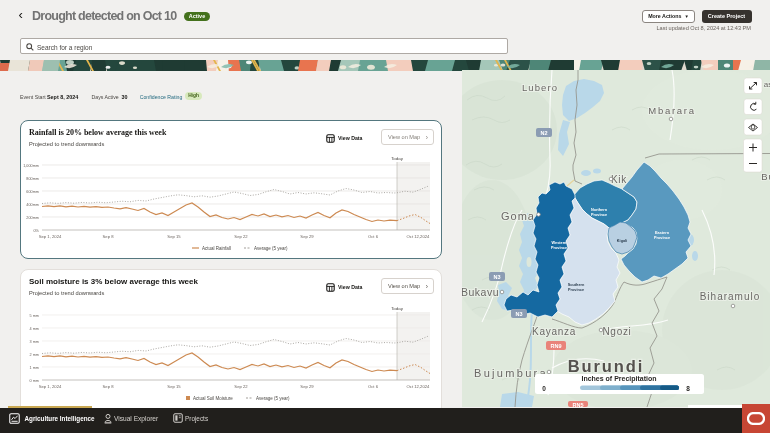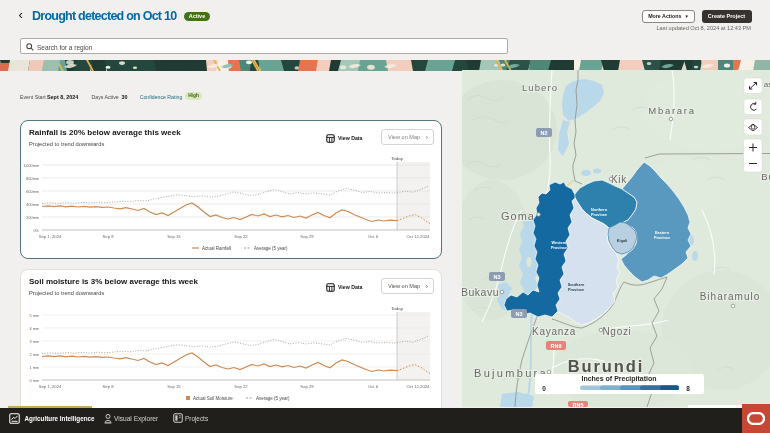--- a/index.html
+++ b/index.html
@@ -4,21 +4,21 @@
 <style>
   * { margin:0; padding:0; box-sizing:border-box; }
   html,body { width:770px; height:433px; overflow:hidden; }
   body { font-family:"Liberation Sans", sans-serif; background:#f1f0ee; position:relative; }
   .abs { position:absolute; }
 </style>
 </head>
 <body>
 
 <div class="abs" style="left:18.5px;top:9px;color:#161513;font-size:13px;font-weight:normal;line-height:12px;">‹</div>
-<div class="abs" style="left:32px;top:9.6px;font-size:12.5px;line-height:12.5px;font-weight:bold;color:#0369a1;letter-spacing:-0.75px;text-align:right;">Drought detected on Oct 10</div>
+<div class="abs" style="left:32px;top:9.6px;font-size:12.5px;line-height:12.5px;font-weight:bold;color:#737373;letter-spacing:-0.75px;text-align:right;">Drought detected on Oct 10</div>
 <div class="abs" style="left:184px;top:11.5px;width:26px;height:9px;background:#44711c;border-radius:5px;color:#fff;font-size:5.5px;font-weight:bold;text-align:center;line-height:9px;">Active</div>
 <div class="abs" style="left:642px;top:10px;width:53px;height:13px;background:#fff;border:1px solid #8b8580;border-radius:3px;font-size:5.3px;font-weight:bold;color:#161513;text-align:center;line-height:11px;">More Actions &nbsp;<span style="font-size:4.4px;">▼</span></div>
 <div class="abs" style="left:701.5px;top:10px;width:50px;height:13px;background:#36322e;border-radius:3px;font-size:5.5px;font-weight:bold;color:#fff;text-align:center;line-height:13px;">Create Project</div>
 <div class="abs" style="left:656px;top:24.5px;width:95px;font-size:5.6px;color:#6b645f;text-align:right;">Last updated Oct 8, 2024 at 12:43 PM</div>
 
 <div class="abs" style="left:20px;top:38px;width:488px;height:16px;background:#fff;border:1px solid #aea9a4;border-radius:2px;">
   <svg class="abs" style="left:5px;top:4px;" width="8" height="8" viewBox="0 0 9 9">
       <circle cx="3.6" cy="3.6" r="2.7" fill="none" stroke="#4a4743" stroke-width="1.2"></circle>
       <line x1="5.7" y1="5.7" x2="8.2" y2="8.2" stroke="#4a4743" stroke-width="1.2"></line>
     </svg>
@@ -121,21 +121,21 @@
 </svg>
 
 <div class="abs" style="left:20px;top:94px;font-size:5.2px;color:#4a4743;">Event Start</div>
 <div class="abs" style="left:47px;top:94px;font-size:5.4px;font-weight:bold;color:#161513;">Sept 8, 2024</div>
 <div class="abs" style="left:91.6px;top:94px;font-size:5.2px;color:#4a4743;">Days Active</div>
 <div class="abs" style="left:121.5px;top:94px;font-size:5.4px;font-weight:bold;color:#161513;">30</div>
 <div class="abs" style="left:139.7px;top:94px;font-size:5.2px;color:#22697f;">Confidence Rating</div>
 <div class="abs" style="left:185px;top:91.5px;width:17px;height:8.5px;background:#d8e9bd;border-radius:4.5px;color:#3c5b12;font-size:4.8px;font-weight:bold;text-align:center;line-height:8.5px;">High</div>
 
 <div class="abs" style="left:20px;top:120px;width:422px;height:139px;background:#fff;border:1.5px solid #54777f;border-radius:8px;"></div>
-<div class="abs" style="left:29px;top:128px;font-size:8px;font-weight:bold;color:#161513;">Rainfall is 20% below average this week</div>
+<div class="abs" style="left:29px;top:128px;font-size:8px;font-weight:bold;color:#161513;font-family:Liberation Serif, serif;">Rainfall is 20% below average this week</div>
 <div class="abs" style="left:29px;top:141px;font-size:5.7px;color:#4a4743;">Projected to trend downwards</div>
 <svg class="abs" style="left:326px;top:133.5px;" width="9" height="9" viewBox="0 0 9 9">
     <rect x="0.8" y="0.8" width="7.4" height="7.4" rx="1.4" fill="none" stroke="#161513" stroke-width="1.1"></rect>
     <line x1="0.8" y1="3.4" x2="8.2" y2="3.4" stroke="#161513" stroke-width="0.9"></line>
     <line x1="3.4" y1="3.4" x2="3.4" y2="8.2" stroke="#161513" stroke-width="0.9"></line>
     <line x1="5.9" y1="3.4" x2="5.9" y2="8.2" stroke="#161513" stroke-width="0.9"></line>
   </svg>
 <div class="abs" style="left:338px;top:135px;font-size:5.2px;font-weight:bold;color:#161513;">View Data</div>
 <div class="abs" style="left:381px;top:129px;width:53px;height:16px;border:1px solid #d7d2cd;border-radius:3px;background:#fff;">
     <span style="position:absolute;left:6px;top:4px;font-size:5.6px;color:#85807a;">View on Map</span>

